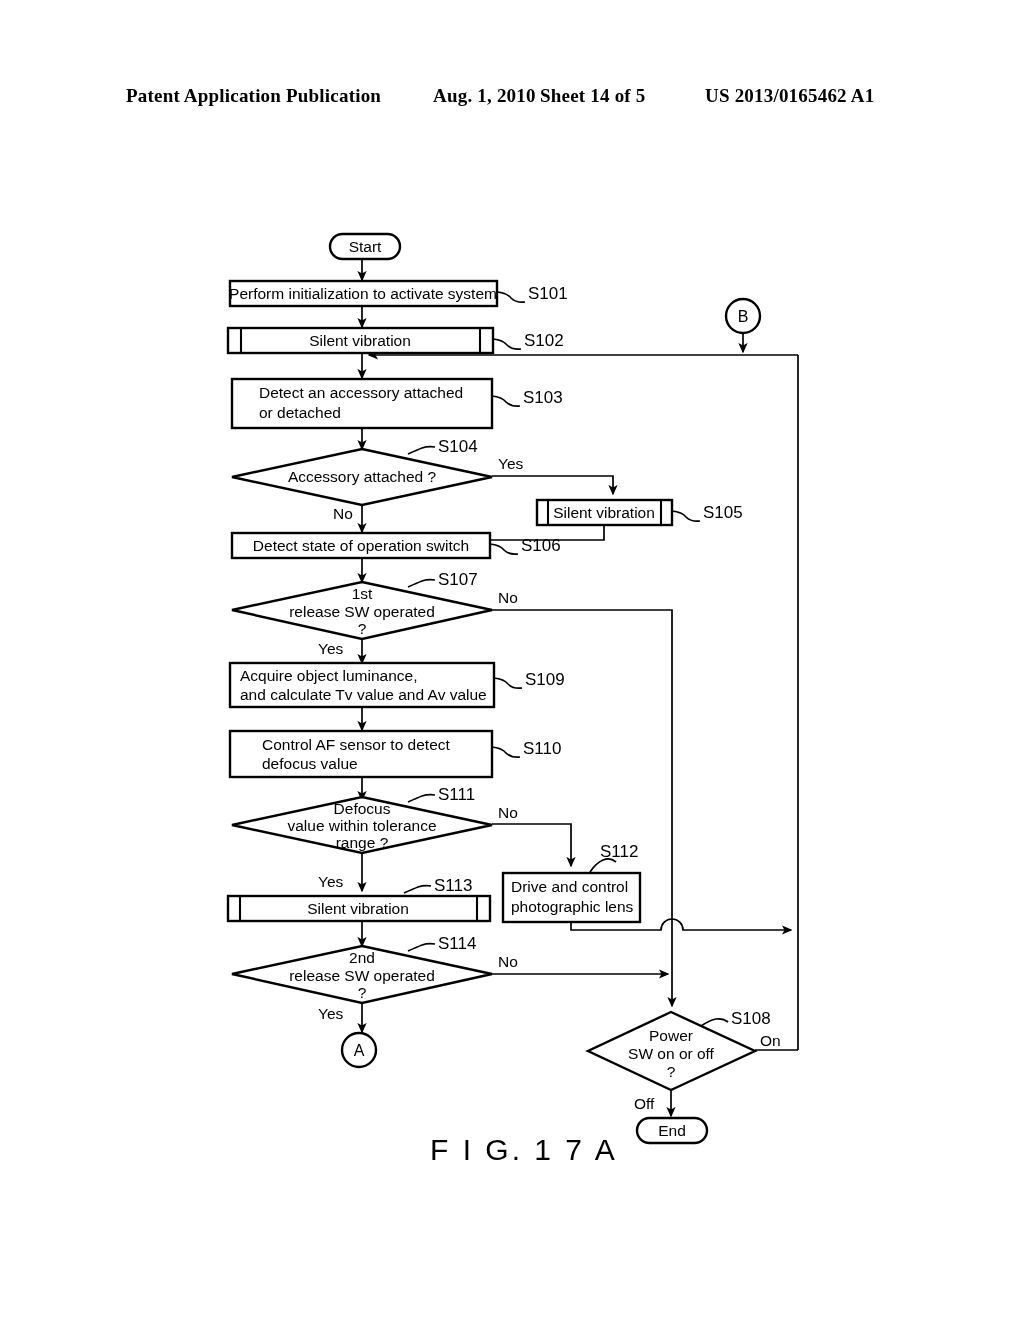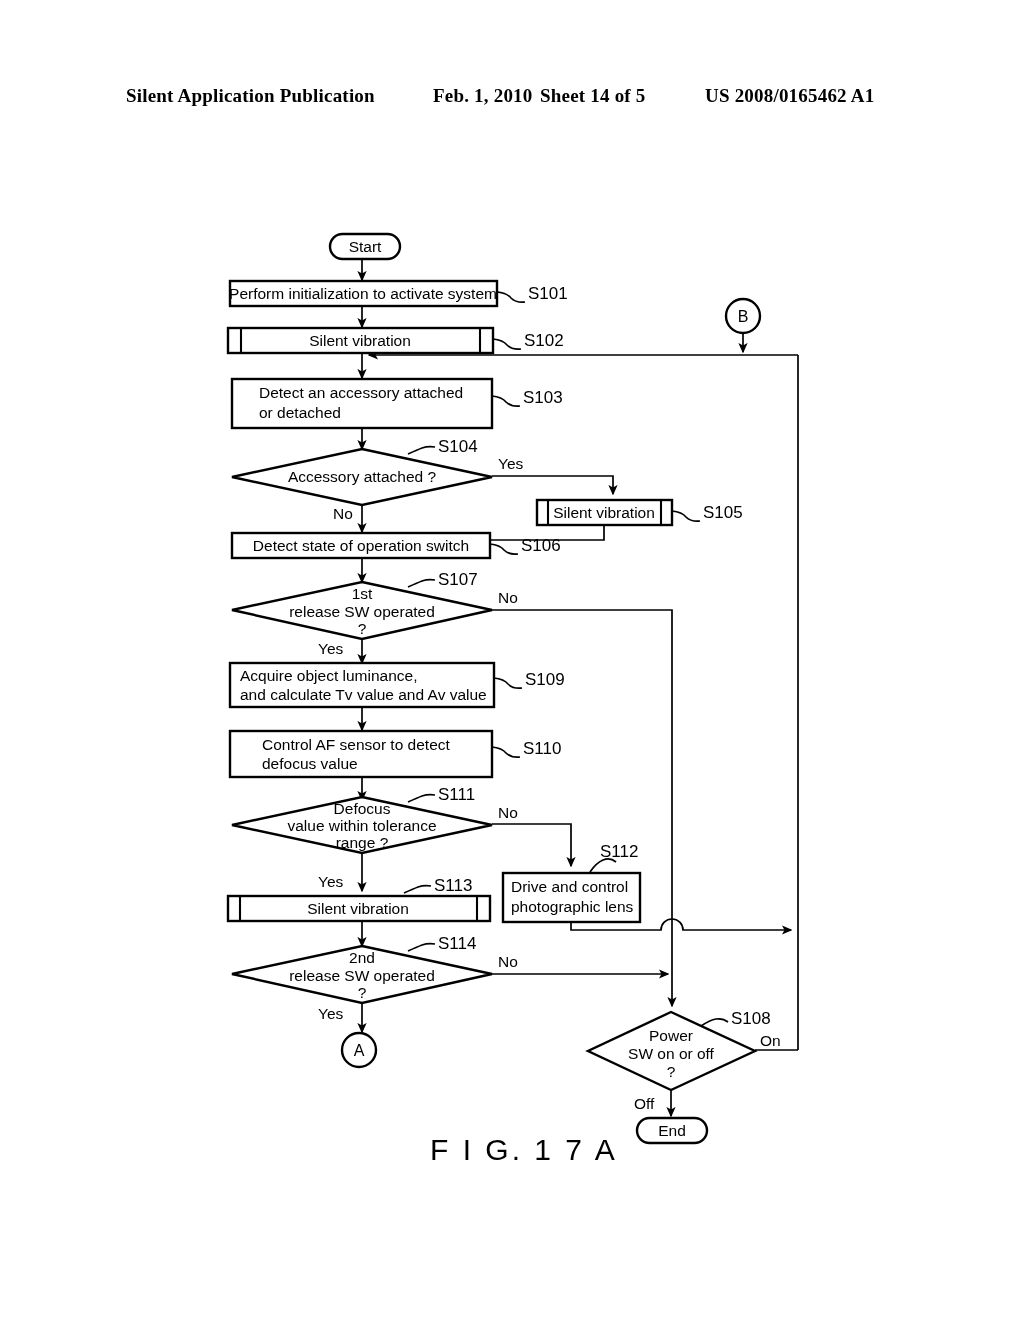--- a/index.html
+++ b/index.html
@@ -74,24 +74,24 @@
   .innerbar    { stroke: #000000; stroke-width: 2.1; }
   .link        { stroke: #000000; stroke-width: 1.7; fill: none; }
   .leader      { stroke: #000000; stroke-width: 1.7; fill: none; }
 </style>
 </head>
 <body>
 
 <div id="page">
 
   <div id="doc-header">
-    <span class="h-pub">Silent Application Publication</span>
-    <span class="h-date">Feb. 1, 2010</span>
+    <span class="h-pub">Patent Application Publication</span>
+    <span class="h-date">Aug. 1, 2010</span>
     <span class="h-sheet">Sheet 14 of 5</span>
-    <span class="h-num">US 2008/0165462 A1</span>
+    <span class="h-num">US 2013/0165462 A1</span>
   </div>
 
   <div id="figure">
     <svg id="flow" viewBox="0 0 1024 1320" xmlns="http://www.w3.org/2000/svg">
       <defs>
         <marker id="arrow" viewBox="0 0 10 10" refX="8.6" refY="5" markerWidth="6.2" markerHeight="6.2" orient="auto-start-reverse">
           <path d="M 0 0.6 L 10 5 L 0 9.4 L 2.4 5 Z" fill="#000000"></path>
         </marker>
       </defs>
 

